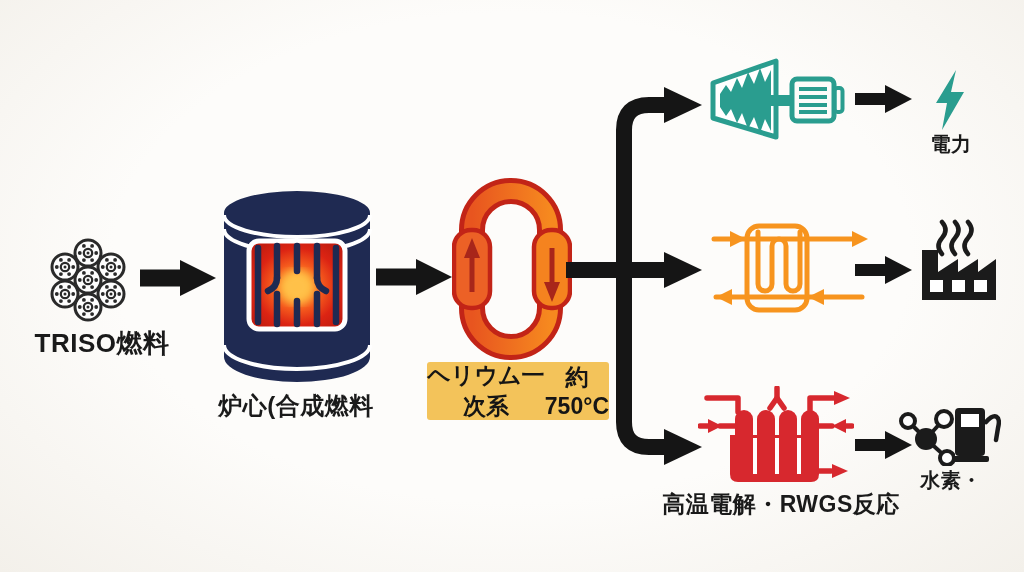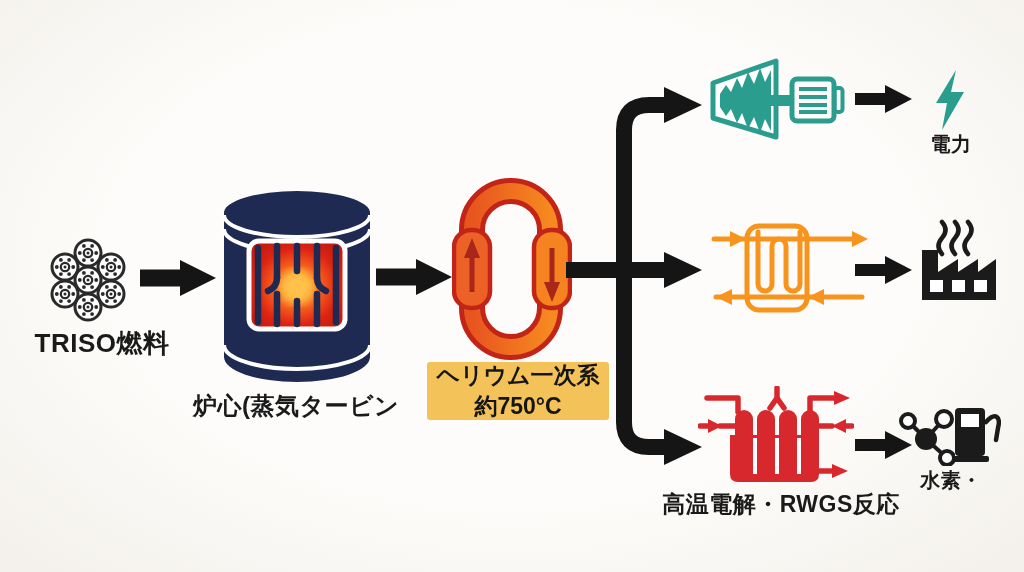--- a/index.html
+++ b/index.html
@@ -8,21 +8,21 @@
     position:relative;width:1024px;height:572px;overflow:hidden;
     background:radial-gradient(ellipse at 50% 45%, #fdfcfa 55%, #f3f0ea 100%);
   }
   .abs{position:absolute;}
   .lbl{
     position:absolute;color:#1a1a1a;font-weight:700;text-align:center;
     letter-spacing:.5px;line-height:1.18;white-space:nowrap;
   }
   .hl-box{
     position:absolute;background:#f3c35a;border-radius:3px;
-    display:flex;flex-direction:column;align-items:center;justify-content:center;
+    display:flex;flex-direction:row;align-items:center;justify-content:center;
     color:#151515;font-weight:700;text-align:center;
   }
   svg{display:block;}
 </style>
 </head>
 <body>
 
 <div id="stage">
 
   <svg class="abs" style="left:48px;top:236px" width="80" height="88" viewBox="0 0 80 88">
@@ -80,21 +80,21 @@
         <path d="M75,63 V88"></path>
         <path d="M95,63 V95"></path>
       <path d="M55,111 V141"></path>
         <path d="M75,118 V141"></path>
         <path d="M95,111 V141"></path>
       <path d="M55,95 Q55,104 46,108"></path>
         <path d="M95,95 Q95,104 104,108"></path>
     </g>
   </svg>
   <div class="lbl" style="left:176px;top:392px;width:240px;font-size:24px">
-    <div>炉心(蒸気タービン</div>
+    <div>炉心(合成燃料</div>
   </div>
 
   <svg class="abs" style="left:372px;top:255px" width="82" height="44" viewBox="0 0 82 44">
     <line x1="4" y1="22" x2="46" y2="22" stroke="#151515" stroke-width="17"></line>
     <polygon points="44,4 80,22 44,40" fill="#151515"></polygon>
   </svg>
 
   <svg class="abs" style="left:452px;top:178px" width="120" height="184" viewBox="0 0 120 184">
     <defs>
       <linearGradient id="loopGrad" x1="0" y1="0" x2="1" y2="0">

